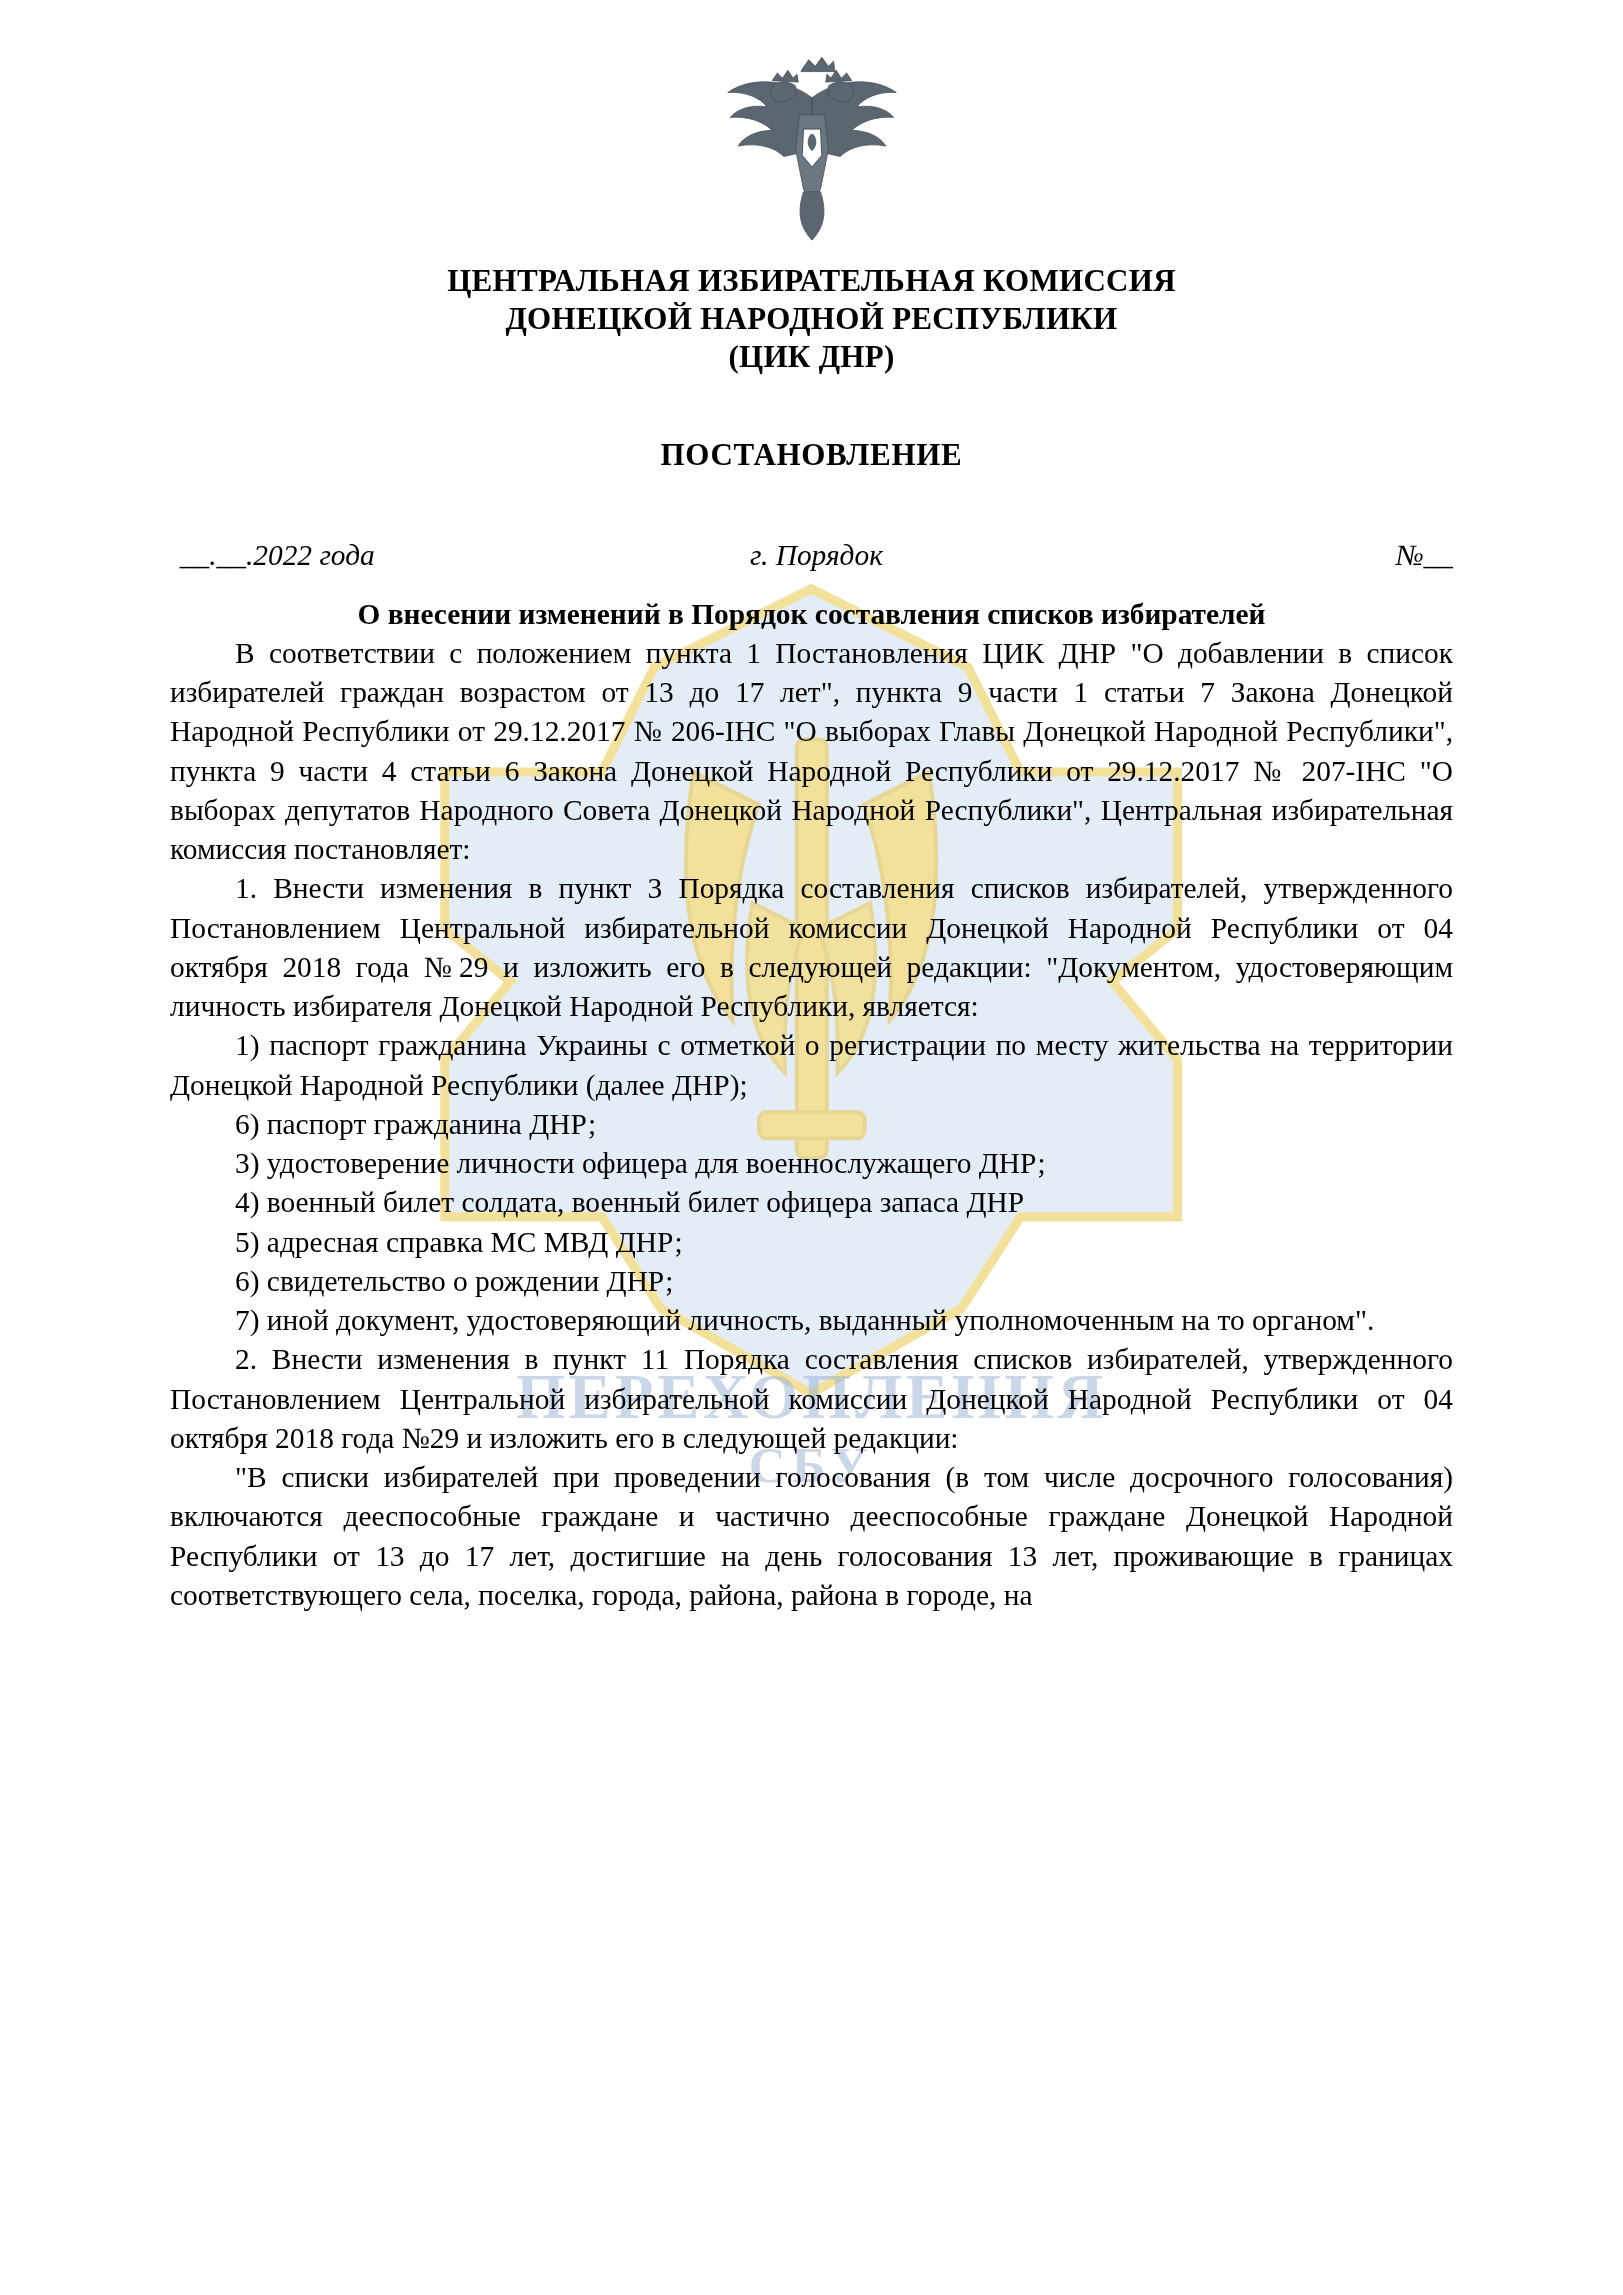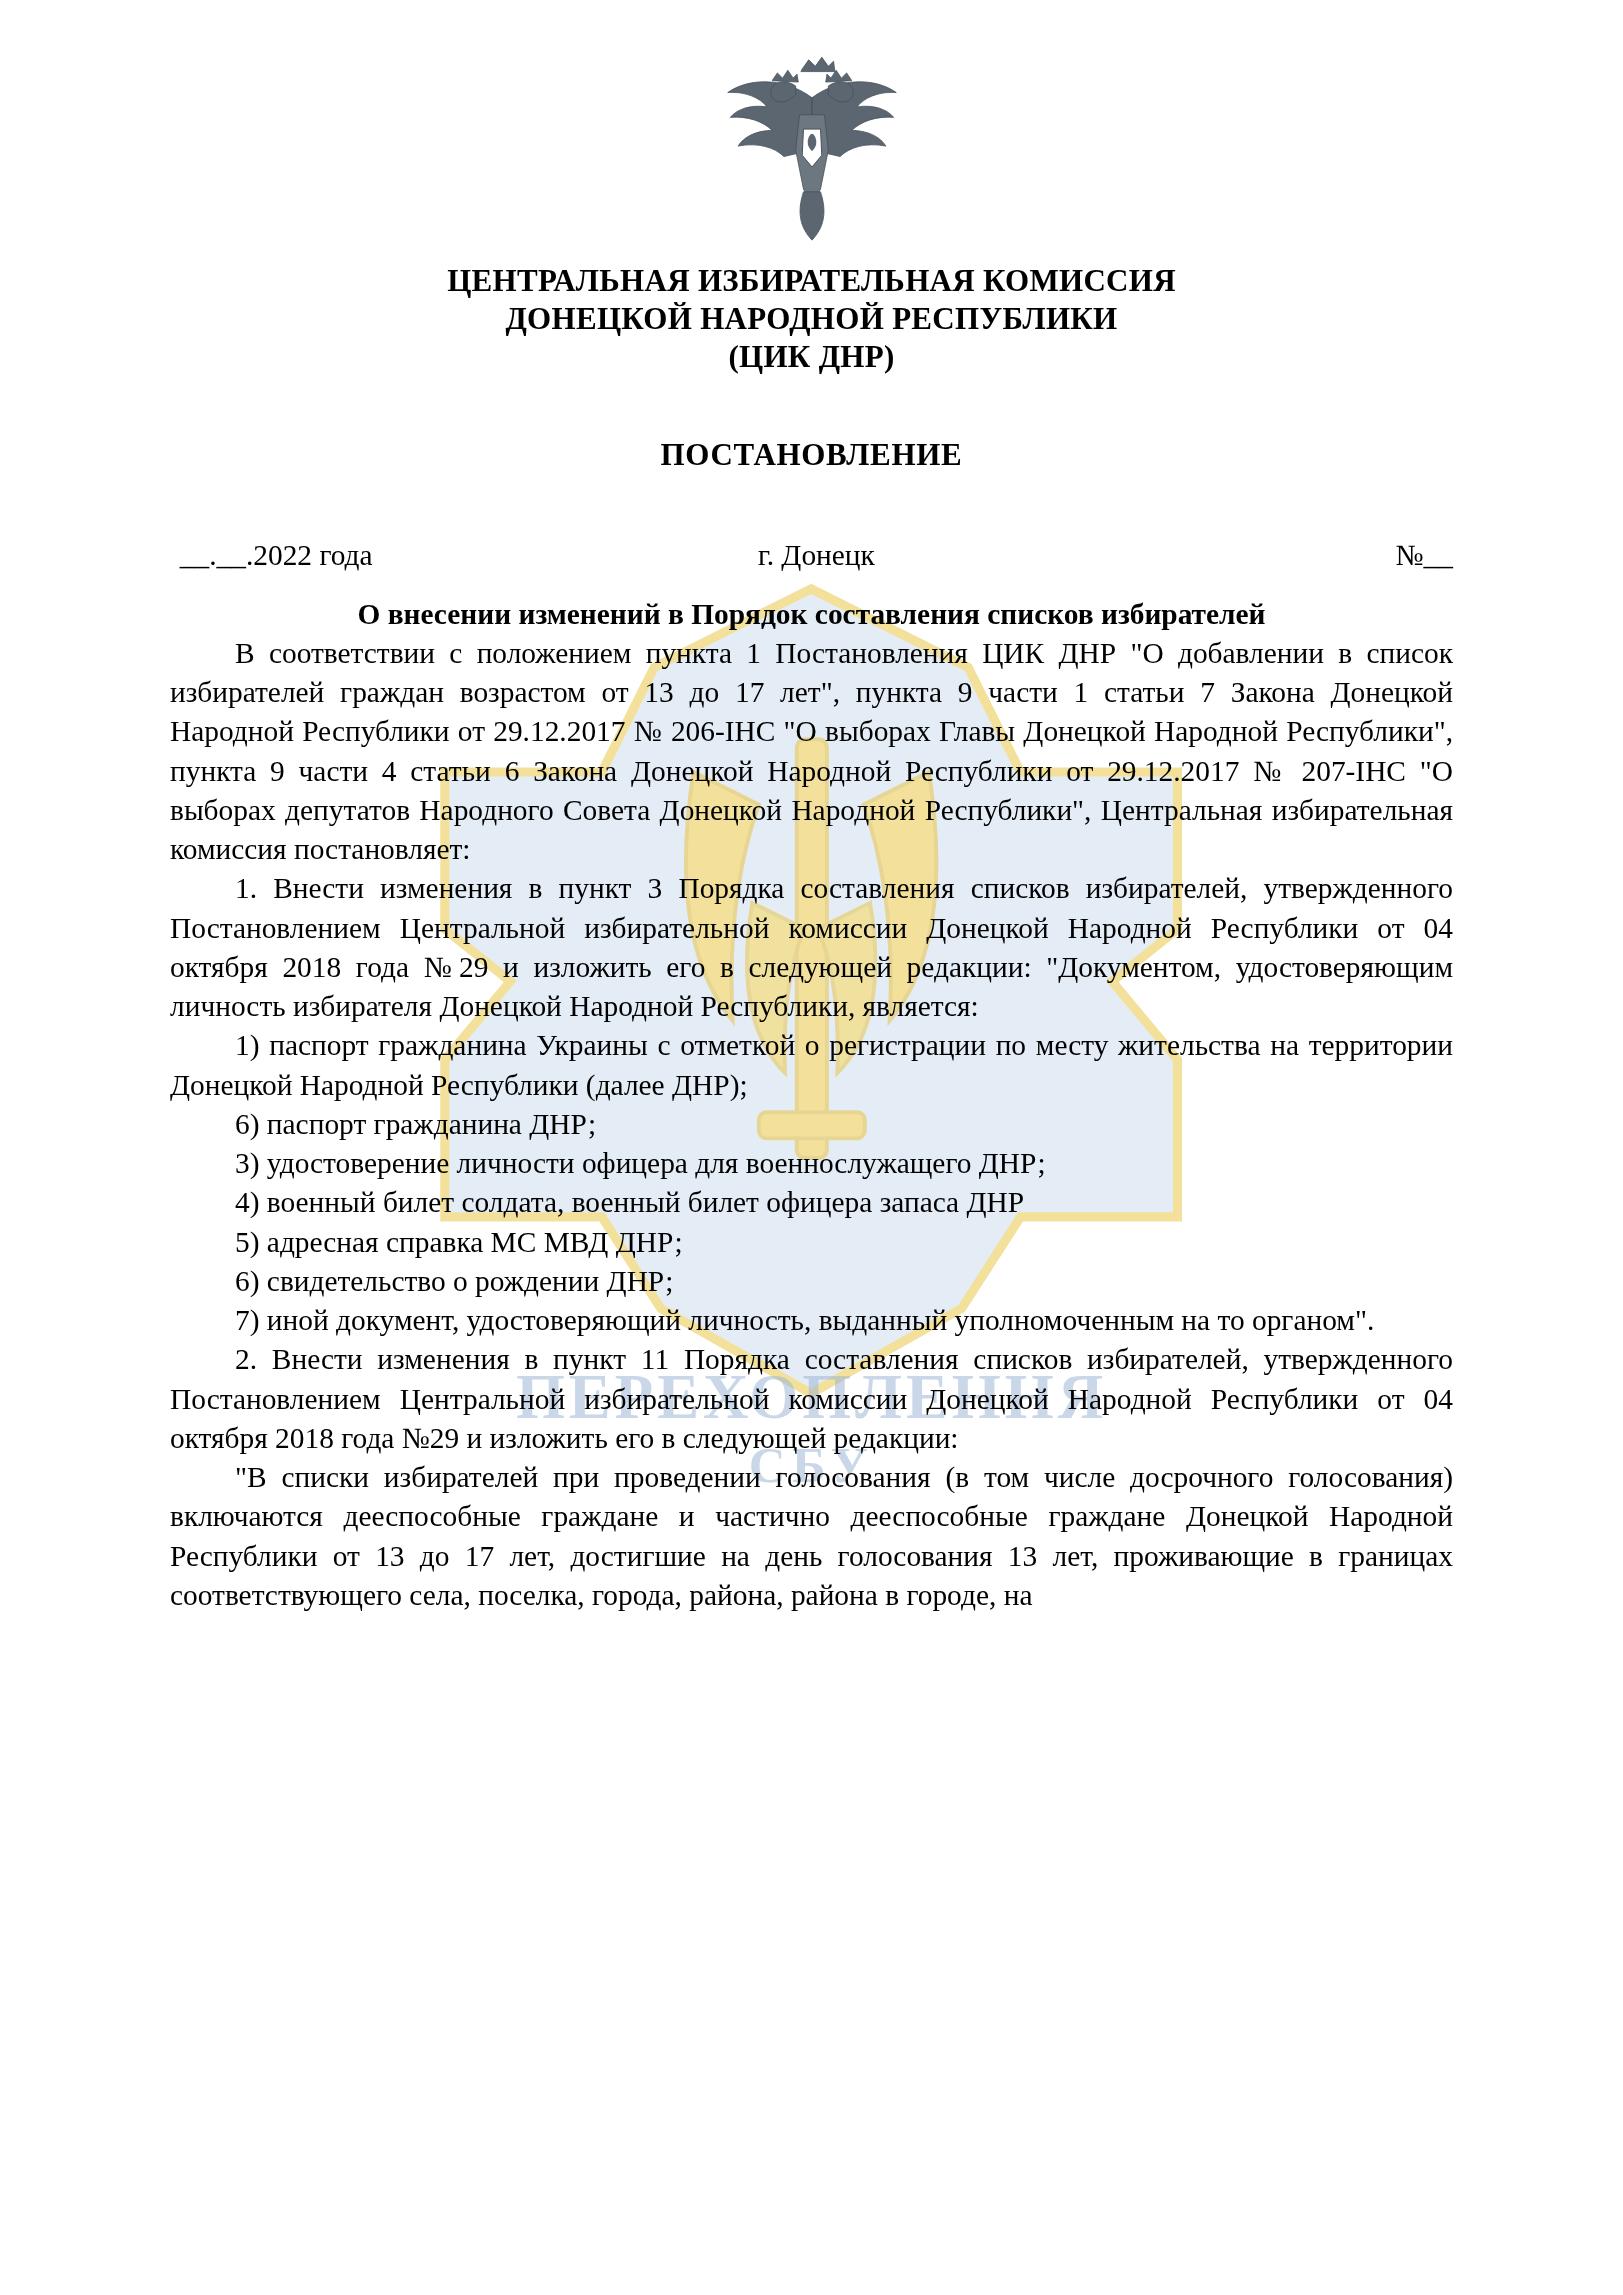--- a/index.html
+++ b/index.html
@@ -98,20 +98,21 @@
     font-size: 31px;
     margin-top: 60px;
     letter-spacing: 0.7px;
   }
   .meta-row {
     display: flex;
     justify-content: space-between;
     align-items: flex-start;
     margin-top: 60px;
     font-size: 29.4px;
+    font-style: italic;
   }
   .meta-date { width: 36%; text-align: left; padding-left: 9.8px; }
   .meta-city { width: 28%; text-align: center; }
   .meta-num  { width: 36%; text-align: right; }
 
   .doc-subject {
     text-align: center;
     font-weight: bold;
     font-size: 29.4px;
     margin-top: 20px;
@@ -186,21 +187,21 @@
       <div class="org-title">
         <div>ЦЕНТРАЛЬНАЯ ИЗБИРАТЕЛЬНАЯ КОМИССИЯ</div>
         <div>ДОНЕЦКОЙ НАРОДНОЙ РЕСПУБЛИКИ</div>
         <div>(ЦИК ДНР)</div>
       </div>
 
       <div class="doc-kind">ПОСТАНОВЛЕНИЕ</div>
 
       <div class="meta-row">
         <div class="meta-date">__.__.2022 года</div>
-        <div class="meta-city">г. Донецк</div>
+        <div class="meta-city">г. Порядок</div>
         <div class="meta-num">№__</div>
       </div>
 
       <div class="doc-subject">О внесении изменений в Порядок составления списков избирателей</div>
 
       <p class="body-par indent block-first">В соответствии с положением пункта 1 Постановления ЦИК ДНР "О добавлении в список избирателей граждан возрастом от 13 до 17 лет", пункта 9 части 1 статьи 7 Закона Донецкой Народной Республики от 29.12.2017 № 206-IНС "О выборах Главы Донецкой Народной Республики", пункта 9 части 4 статьи 6 Закона Донецкой Народной Республики от 29.12.2017 № 207-IНС "О выборах депутатов Народного Совета Донецкой Народной Республики", Центральная избирательная комиссия постановляет:</p>
 
       <p class="body-par indent gap-large">1. Внести изменения в пункт 3 Порядка составления списков избирателей, утвержденного Постановлением Центральной избирательной комиссии Донецкой Народной Республики от 04 октября 2018 года №29 и изложить его в следующей редакции: "Документом, удостоверяющим личность избирателя Донецкой Народной Республики, является:</p>
       <p class="body-par indent">1) паспорт гражданина Украины с отметкой о регистрации по месту жительства на территории Донецкой Народной Республики (далее ДНР);</p>
       <p class="body-par indent">6) паспорт гражданина ДНР;</p>

